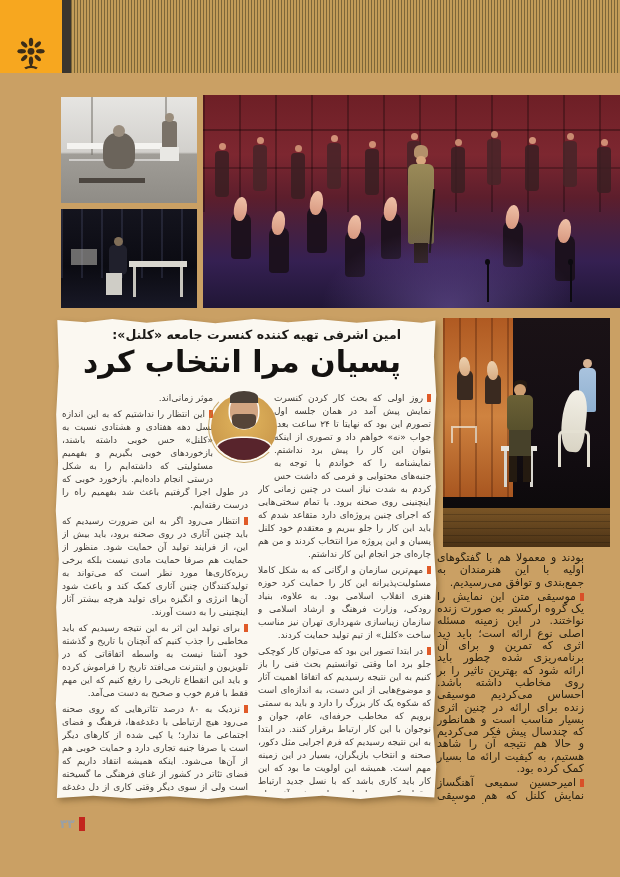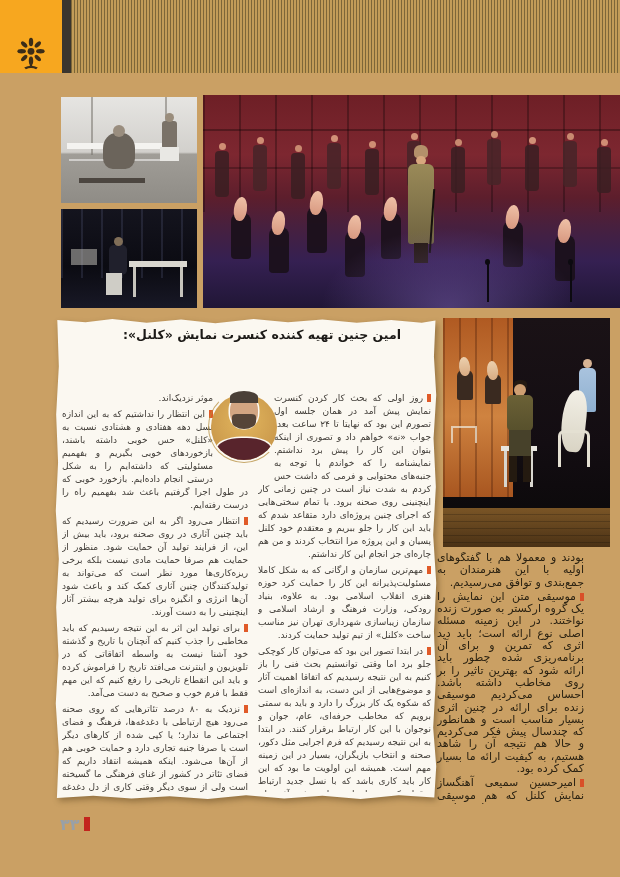--- a/index.html
+++ b/index.html
@@ -108,21 +108,21 @@
                   box-shadow:0 0 0 1.5px #fbf8f1;}
   .portrait .hair{position:absolute;left:19px;top:3px;width:28px;height:12px;background:#4a4038;border-radius:50% 50% 0 0;}
   .portrait .beard{position:absolute;left:21px;top:26px;width:24px;height:15px;background:#564538;border-radius:20% 20% 50% 50%;}
   
   .sidebar{position:absolute;left:437px;top:552px;width:147px;height:252px;overflow:hidden;direction:rtl;
            font-size:11px;line-height:12.3px;color:#2b2212;text-align:justify;text-align-last:right;}
   .sidebar p{margin:0 0 2px 0;}
   .sidebar .bullet{background:#d94f28;}
   
   .pagenum{position:absolute;left:60px;top:816px;display:flex;align-items:center;gap:4px;height:16px;}
-  .pagenum .num{font-size:16px;font-weight:bold;color:#98a0a8;}
+  .pagenum .num{font-size:12px;font-weight:bold;color:#98a0a8;}
   .pagenum .bar{width:6px;height:14px;background:#c3251d;}
 </style>
 </head>
 <body>
 
 <div class="page">
 
   <div class="stripes"></div>
   <div class="logo-box">
     <svg width="36" height="34" viewBox="0 0 40 40">
@@ -199,32 +199,33 @@
       <div class="face"></div>
       <div class="torso"></div>
       <div class="pants"></div>
       <div class="boots"></div>
     </div>
     <div class="r-floor"></div>
   </div>
 
   <div class="card-shadow">
     <div class="card">
-      <div class="kicker">امین چنین تهیه کننده کنسرت نمایش «کلنل»:</div>
+      <div class="kicker">امین اشرفی تهیه کننده کنسرت جامعه «کلنل»:</div>
+      <div class="headline">پسیان مرا انتخاب کرد</div>
 
       <div class="col col-right">
         <div class="sp-r"></div>
         <p class="para"><span class="bullet"></span><span>روز اولی که بحث کار کردن کنسرت نمایش پیش آمد در همان جلسه اول تصورم این بود که نهایتا تا ۲۴ ساعت بعد، جواب «نه» خواهم داد و تصوری از اینکه بتوان این کار را پیش برد نداشتم. نمایشنامه را که خواندم با توجه به جنبه‌های محتوایی و فرمی که داشت حس کردم به شدت نیاز است در چنین زمانی کار اینچنینی روی صحنه برود. با تمام سختی‌هایی که اجرای چنین پروژه‌ای دارد متقاعد شدم که باید این کار را جلو ببریم و معتقدم خود کلنل پسیان و این پروژه مرا انتخاب کردند و من هم چاره‌ای جز انجام این کار نداشتم.</span></p>
         <p class="para"><span class="bullet"></span><span>مهم‌ترین سازمان و ارگانی که به شکل کاملا مسئولیت‌پذیرانه این کار را حمایت کرد حوزه هنری انقلاب اسلامی بود. به علاوه، بنیاد رودکی، وزارت فرهنگ و ارشاد اسلامی و سازمان زیباسازی شهرداری تهران نیز مناسب ساخت «کلنل» از تیم تولید حمایت کردند.</span></p>
         <p class="para"><span class="bullet"></span><span>در ابتدا تصور این بود که می‌توان کار کوچکی جلو برد اما وقتی توانستیم بحث فنی را باز کنیم به این نتیجه رسیدیم که اتفاقا اهمیت آثار و موضوع‌هایی از این دست، به اندازه‌ای است که شکوه یک کار بزرگ را دارد و باید به سمتی برویم که مخاطب حرفه‌ای، عام، جوان و نوجوان با این کار ارتباط برقرار کنند. در ابتدا به این نتیجه رسیدیم که فرم اجرایی مثل دکور، صحنه و انتخاب بازیگران، بسیار در این زمینه مهم است. همیشه این اولویت ما بود که این کار باید کاری باشد که با نسل جدید ارتباط برقرار کند و ما را به تاریخ غرورآفرینمان برگرداند. حلقه مفقوده فرهنگی در جامعه ما این است که فراموش کرده‌ایم چه تاریخ و شخصیت‌ها و آدم‌های مهمی در تاریخ داشته‌ایم که</span></p>
       </div>
 
       <div class="col col-left">
         <div class="sp-l"></div>
-        <p class="para"><span>موثر نزدیک‌اند.</span></p>
+        <p class="para"><span>موثر زمانی‌اند.</span></p>
         <p class="para"><span class="bullet"></span><span>این انتظار را نداشتیم که به این اندازه نسل دهه هفتادی و هشتادی نسبت به «کلنل» حس خوبی داشته باشند، بازخوردهای خوبی بگیریم و بفهمیم مسئولیتی که داشته‌ایم را به شکل درستی انجام داده‌ایم. بازخورد خوبی که در طول اجرا گرفتیم باعث شد بفهمیم راه را درست رفته‌ایم.</span></p>
         <p class="para"><span class="bullet"></span><span>انتظار می‌رود اگر به این ضرورت رسیدیم که باید چنین آثاری در روی صحنه برود، باید بیش از این، از فرایند تولید آن حمایت شود. منظور از حمایت هم صرفا حمایت مادی نیست بلکه برخی ریزه‌کاری‌ها مورد نظر است که می‌تواند به تولیدکنندگان چنین آثاری کمک کند و باعث شود آن‌ها انرژی و انگیزه برای تولید هرچه بیشتر آثار اینچنینی را به دست آورند.</span></p>
         <p class="para"><span class="bullet"></span><span>برای تولید این اثر به این نتیجه رسیدیم که باید مخاطبی را جذب کنیم که آنچنان با تاریخ و گذشته خود آشنا نیست به واسطه اتفاقاتی که در تلویزیون و اینترنت می‌افتد تاریخ را فراموش کرده و باید این انقطاع تاریخی را رفع کنیم که این مهم فقط با فرم خوب و صحیح به دست می‌آمد.</span></p>
         <p class="para"><span class="bullet"></span><span>نزدیک به ۸۰ درصد تئاترهایی که روی صحنه می‌رود هیچ ارتباطی با دغدغه‌ها، فرهنگ و فضای اجتماعی ما ندارد؛ یا کپی شده از کارهای دیگر است یا صرفا جنبه تجاری دارد و حمایت خوبی هم از آن‌ها می‌شود. اینکه همیشه انتقاد داریم که فضای تئاتر در کشور از غنای فرهنگی ما گسیخته است ولی از سوی دیگر وقتی کاری از دل دغدغه یک چهره تاریخی و فرهنگی ایران بیرون آمده، مدت‌ها نویسنده و کارگردان روی آن کار کرده‌اند به در بسته می‌خورد جای تامل است.</span></p>
       </div>
 
       <div class="portrait">
         <div class="ring"></div>
         <div class="disc">
           <div class="shirt"></div>

